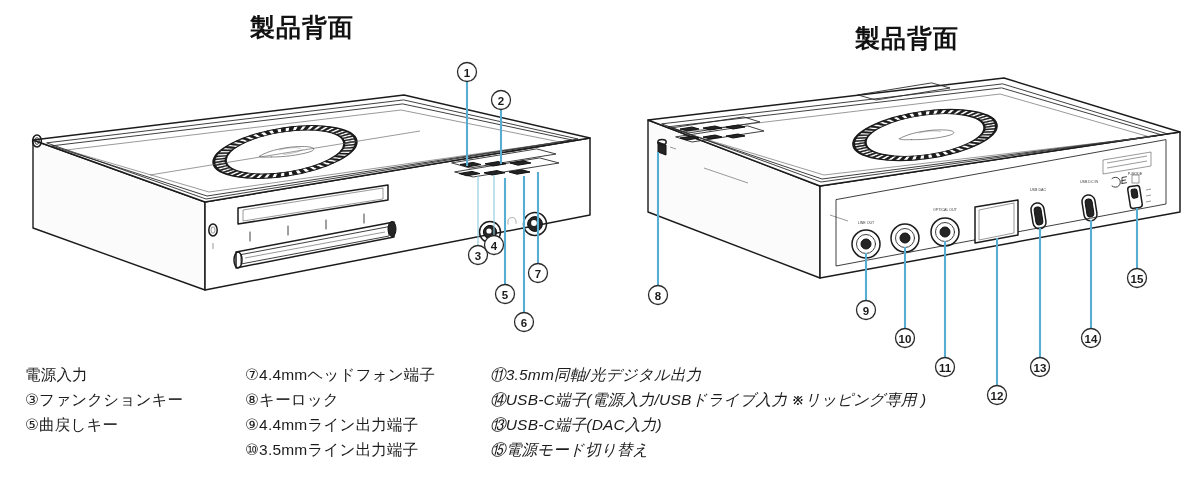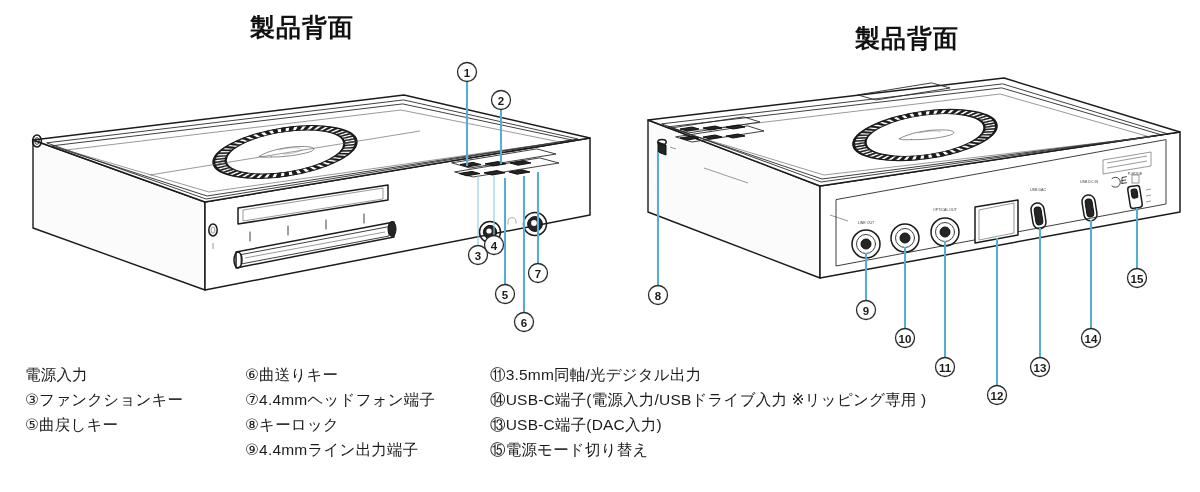--- a/index.html
+++ b/index.html
@@ -69,21 +69,21 @@
     position: absolute;
     left: 0; top: 362px;
     width: 1200px; height: 130px;
   }
   .legend-col {
     position: absolute;
     top: 0;
   }
   #legend-col-1 { left: 25px;  width: 225px; }
   #legend-col-2 { left: 245px; width: 245px; }
-  #legend-col-3 { left: 490px; width: 700px; }
+  #legend-col-3 { left: 490px; width: 700px; font-style: italic; }
   .legend-item {
     font-size: 15.5px;
     line-height: 25px;
     color: #1c1c1c;
     white-space: nowrap;
     letter-spacing: 0.2px;
   }
 </style>
 </head>
 <body>
@@ -482,24 +482,24 @@
   </svg>
 </div>
 
 <div id="legend">
   <div class="legend-col" id="legend-col-1">
     <div class="legend-item">電源入力</div>
     <div class="legend-item">③ファンクションキー</div>
     <div class="legend-item">⑤曲戻しキー</div>
   </div>
   <div class="legend-col" id="legend-col-2">
-    <div class="legend-item">⑥曲送りキー</div>
     <div class="legend-item">⑦4.4mmヘッドフォン端子</div>
     <div class="legend-item">⑧キーロック</div>
     <div class="legend-item">⑨4.4mmライン出力端子</div>
+    <div class="legend-item">⑩3.5mmライン出力端子</div>
   </div>
   <div class="legend-col" id="legend-col-3">
     <div class="legend-item">⑪3.5mm同軸/光デジタル出力</div>
     <div class="legend-item">⑭USB-C端子(電源入力/USBドライブ入力 ※リッピング専用 )</div>
     <div class="legend-item">⑬USB-C端子(DAC入力)</div>
     <div class="legend-item">⑮電源モード切り替え</div>
   </div>
 </div>
 
 </body></html>

